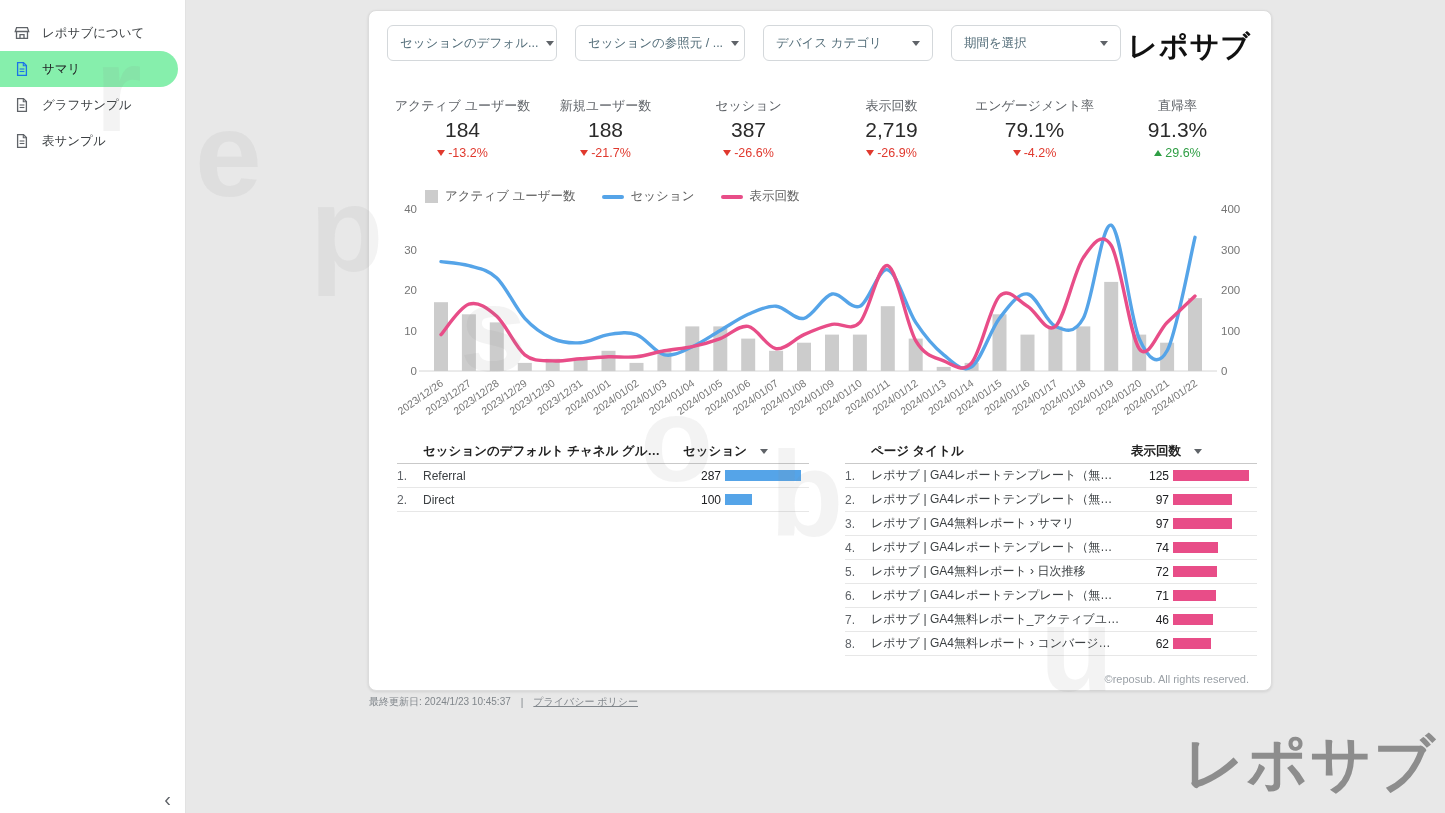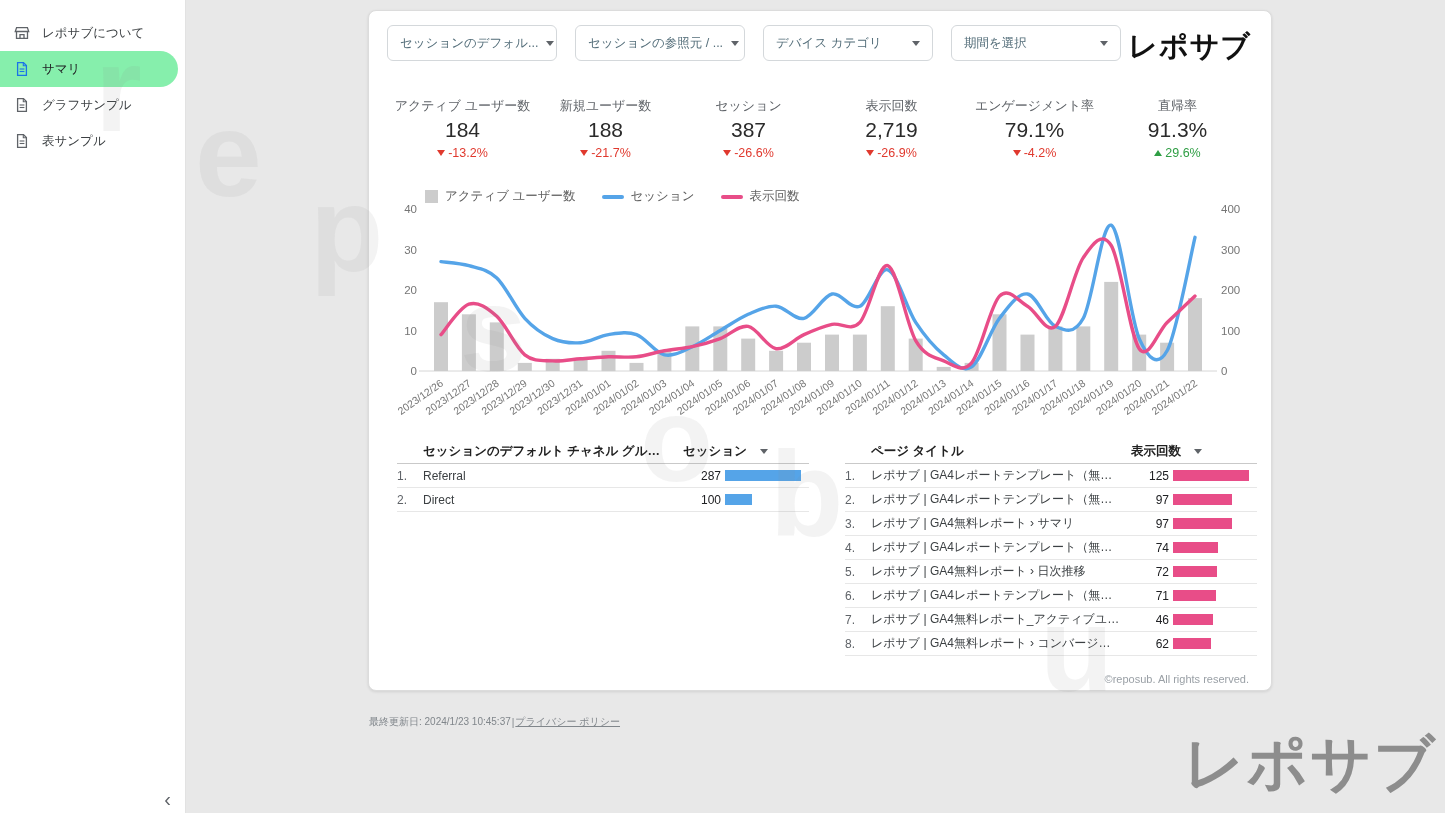--- a/index.html
+++ b/index.html
@@ -58,22 +58,22 @@
     font-weight:bold;color:#212121;font-size:12.5px;}
   .tbl-row{display:flex;align-items:center;height:23px;border-bottom:1px solid #e7e7e7;color:#3c4043;}
   .col-rank{flex:0 0 26px;color:#5f6368;}
   .col-label{flex:1;white-space:nowrap;overflow:hidden;text-overflow:ellipsis;padding-right:6px;}
   .col-value{flex:0 0 42px;text-align:right;color:#202124;}
   .col-bar{flex:0 0 84px;padding-left:4px;display:flex;align-items:center;}
   .col-bar .bar{height:11px;}
   .metric-header{flex:0 0 126px;display:flex;align-items:center;gap:5px;padding-left:14px;cursor:pointer;}
   
   .report-footer{position:absolute;right:22px;bottom:5px;font-size:11px;color:#9aa0a6;}
-  .status-bar{position:absolute;left:369px;top:695px;display:flex;align-items:center;gap:1px;
-    font-size:10px;color:#80868b;z-index:3;margin-top:20px;}
+  .status-bar{position:absolute;left:369px;top:695px;display:flex;align-items:center;gap:10px;
+    font-size:10px;color:#80868b;z-index:3;}
   .privacy-link{color:#80868b;text-decoration:underline;cursor:pointer;}
   .brand-watermark{position:absolute;right:8px;bottom:8px;font-size:60px;font-weight:bold;
     color:#8d8d8d;letter-spacing:2px;z-index:2;}
 </style>
 </head>
 <body>
 
 <div class="stage">
 
   <aside class="sidebar">

